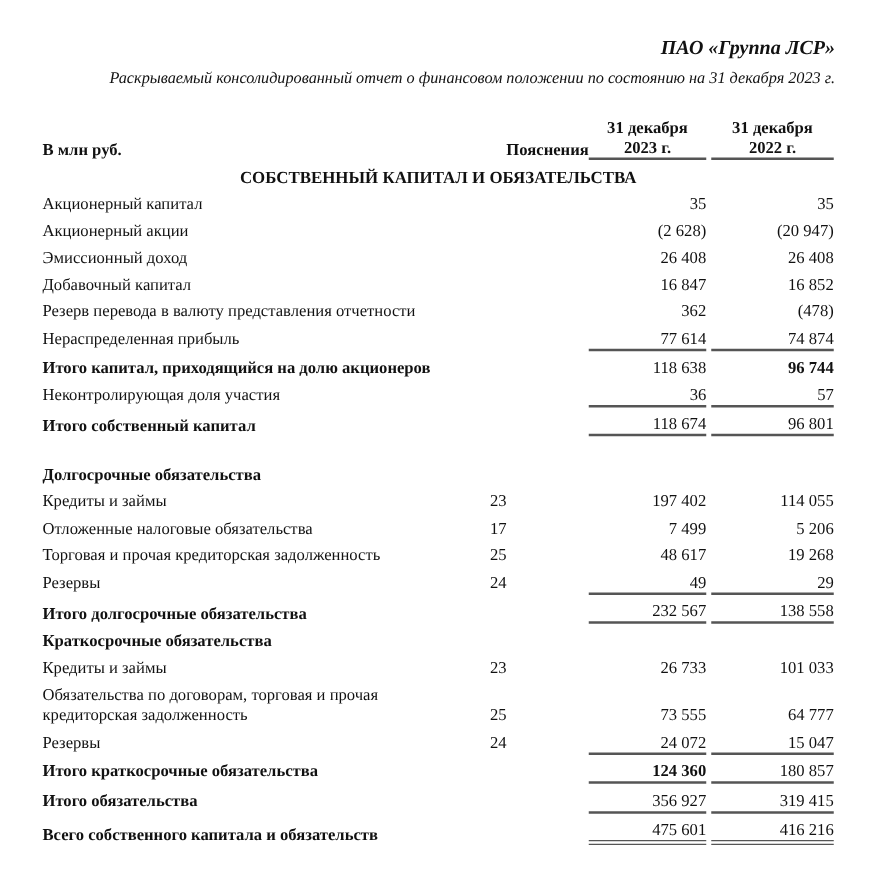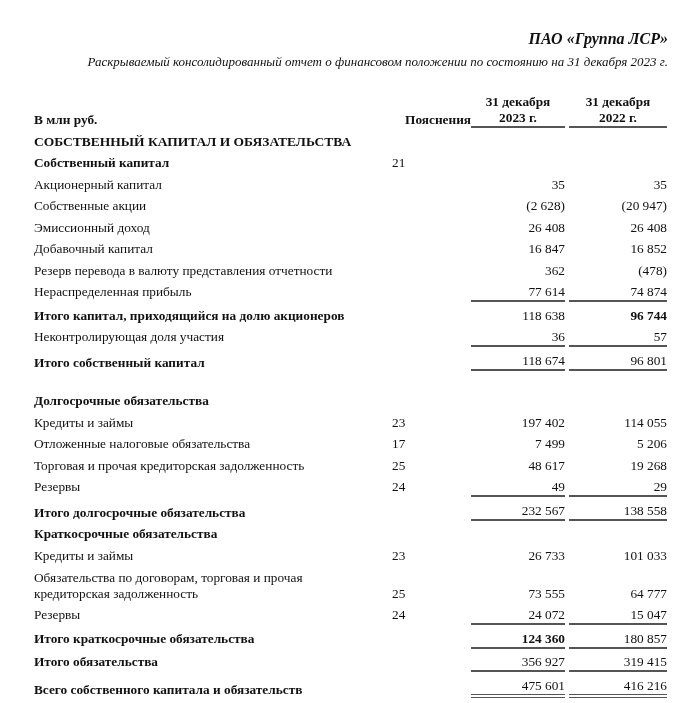--- a/index.html
+++ b/index.html
@@ -29,21 +29,21 @@
     th.note { text-align: right; padding-bottom: 3px; padding-right: 2px; }
     th.val { text-align: center; line-height: 16px; padding-bottom: 2px; border-bottom: 2px solid #555; margin-top: 23px; }
 
     tr.r td { height: 21.5px; line-height: 16px; }
     tr.r2 td { height: 38px; line-height: 16px; }
     tr.blank td { height: 17px; }
     td.lbl { text-align: left; }
     td.note { text-align: left; padding-left: 1px; }
     td.val { text-align: right; padding-right: 2px; }
     .b td.lbl { font-weight: bold; }
-    .sect td.lbl { font-size: 13.5px; }
+    .sect td.lbl { font-size: 13.5px; text-align: center; }
 
     td.val.top-line { border-top: 2px solid #555; }
     td.val.bot-line { border-bottom: 2px solid #555; }
     td.val.bot-dbl { border-bottom: 4px double #555; }
   </style>
 </head>
 <body>
 
 <div class="hdr hdr-company">ПАО «Группа ЛСР»</div>
 <div class="hdr hdr-title">Раскрываемый консолидированный отчет о финансовом положении по состоянию на 31 декабря 2023 г.</div>
@@ -68,36 +68,29 @@
       <th class="val">
         <div>31 декабря</div>
         <div>2022 г.</div>
       </th>
     </tr>
   </thead>
   <tbody>
     <tr class="r b sect">
       <td class="lbl" colspan="5">СОБСТВЕННЫЙ КАПИТАЛ И ОБЯЗАТЕЛЬСТВА</td>
     </tr>
-    <tr class="r b">
-      <td class="lbl">Собственный капитал</td>
-      <td class="note">21</td>
-      <td></td>
-        <td></td>
-        <td></td>
-    </tr>
     <tr class="r">
       <td class="lbl">Акционерный капитал</td>
       <td class="note"></td>
       <td class="val">35</td>
         <td></td>
       <td class="val">35</td>
     </tr>
     <tr class="r">
-      <td class="lbl">Собственные акции</td>
+      <td class="lbl">Акционерный акции</td>
       <td class="note"></td>
       <td class="val">(2 628)</td>
         <td></td>
       <td class="val">(20 947)</td>
     </tr>
     <tr class="r">
       <td class="lbl">Эмиссионный доход</td>
       <td class="note"></td>
       <td class="val">26 408</td>
         <td></td>

